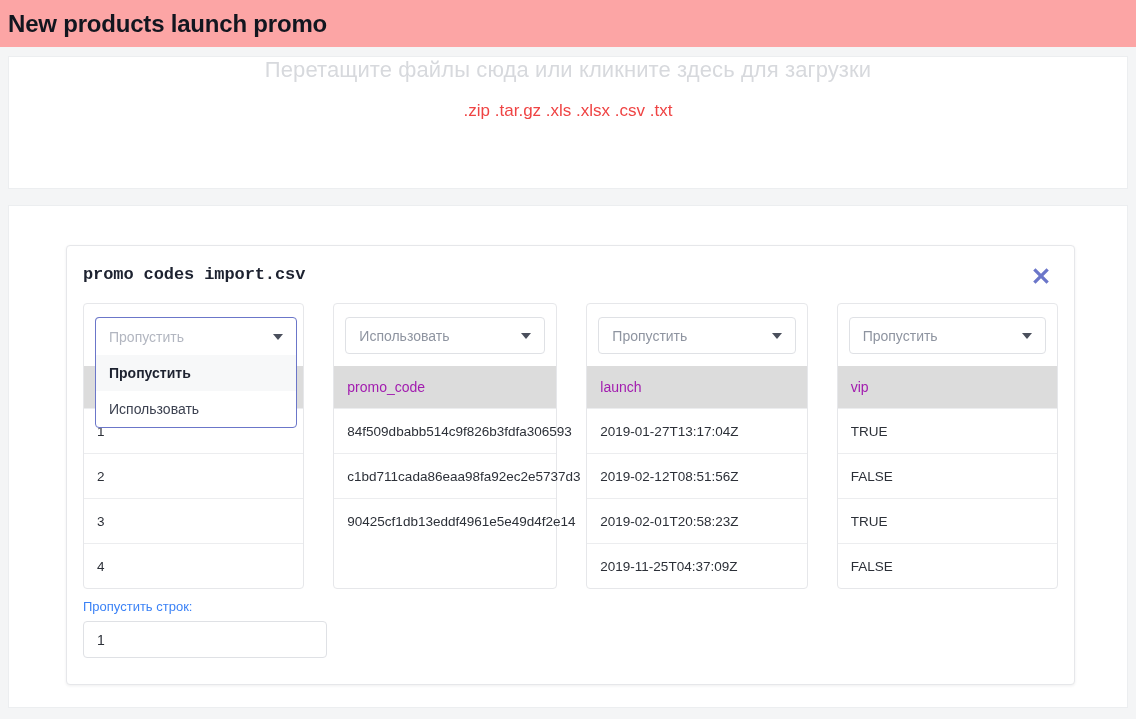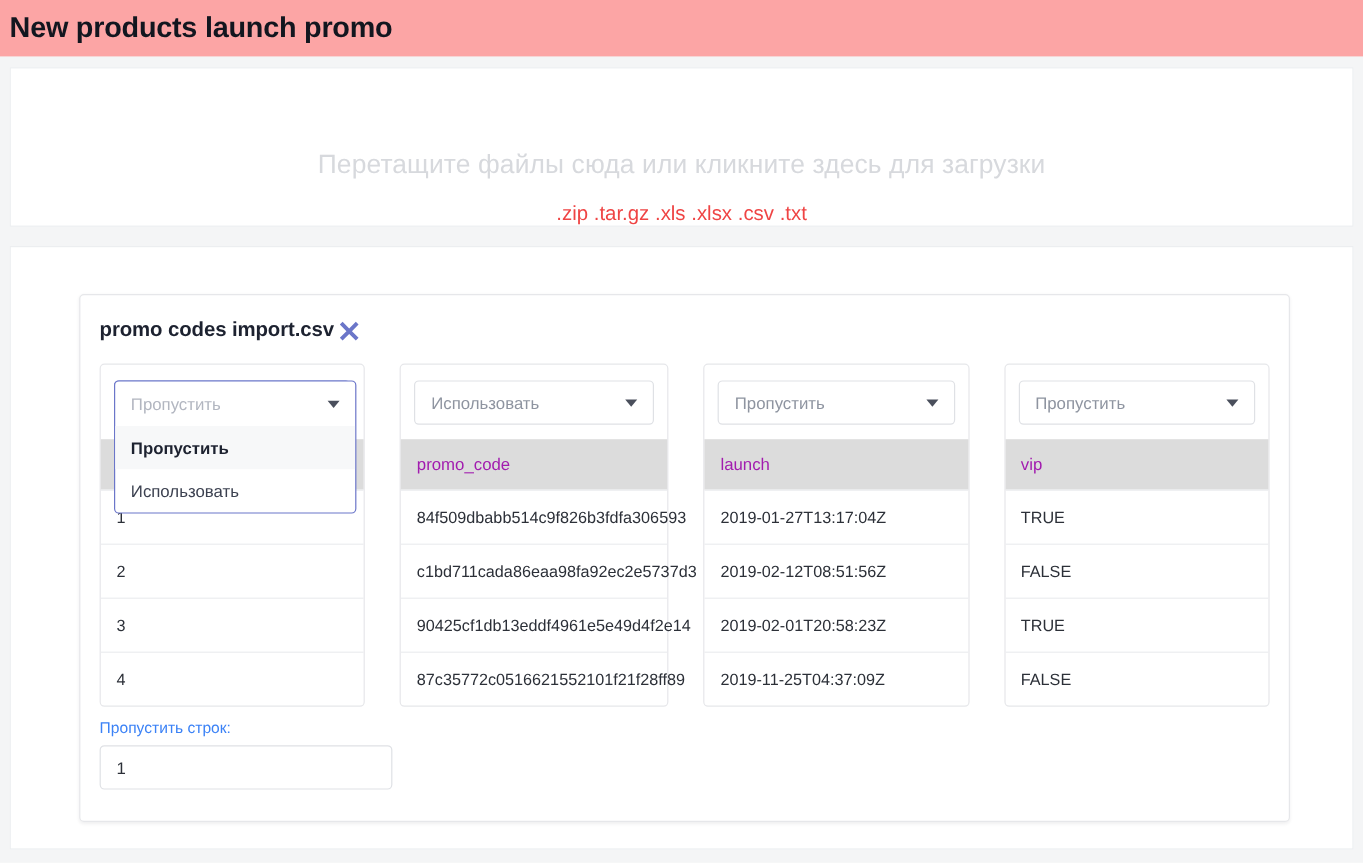--- a/index.html
+++ b/index.html
@@ -35,21 +35,21 @@
   .dropzone-wrap {
     padding: 9px 8px 0 8px;
   }
   .dropzone {
     background: #ffffff;
     border: 1px solid #eceef0;
     height: 133px;
     display: flex;
     flex-direction: column;
     align-items: center;
-    justify-content: flex-end;
+    justify-content: flex-start;
     box-sizing: border-box;
   }
   .dropzone-main {
     font-size: 22px;
     color: #d7d9dd;
     letter-spacing: 0.1px;
   }
   .dropzone-formats {
     margin-top: 18px;
     font-size: 17px;
@@ -75,21 +75,23 @@
     height: 440px;
     background: #ffffff;
     border: 1px solid #e6e7ea;
     border-radius: 4px;
     box-shadow: 0 1px 3px rgba(30,35,45,0.07);
     box-sizing: border-box;
   }
   .file-card-header {
     display: flex;
     align-items: flex-start;
+    justify-content: space-between;
     padding: 19px 20px 0 16px;
+    font-family: Liberation Mono, monospace;
   }
   .file-name {
     font-size: 17px;
     font-weight: bold;
     color: #1d2230;
     letter-spacing: -0.1px;
   }
   .close-btn {
     width: 26px;
     height: 26px;
@@ -283,21 +285,20 @@
         <div class="col-select-wrap">
           <div class="select-box">
             <span>Использовать</span>
             <span class="caret"></span>
           </div>
         </div>
         <div class="col-head">promo_code</div>
         <div class="cell">84f509dbabb514c9f826b3fdfa306593</div>
         <div class="cell">c1bd711cada86eaa98fa92ec2e5737d3</div>
         <div class="cell">90425cf1db13eddf4961e5e49d4f2e14</div>
-        <div class="cell">87c35772c0516621552101f21f28ff89</div>
       </div>
 
       <div class="column">
         <div class="col-select-wrap">
           <div class="select-box">
             <span>Пропустить</span>
             <span class="caret"></span>
           </div>
         </div>
         <div class="col-head">launch</div>

